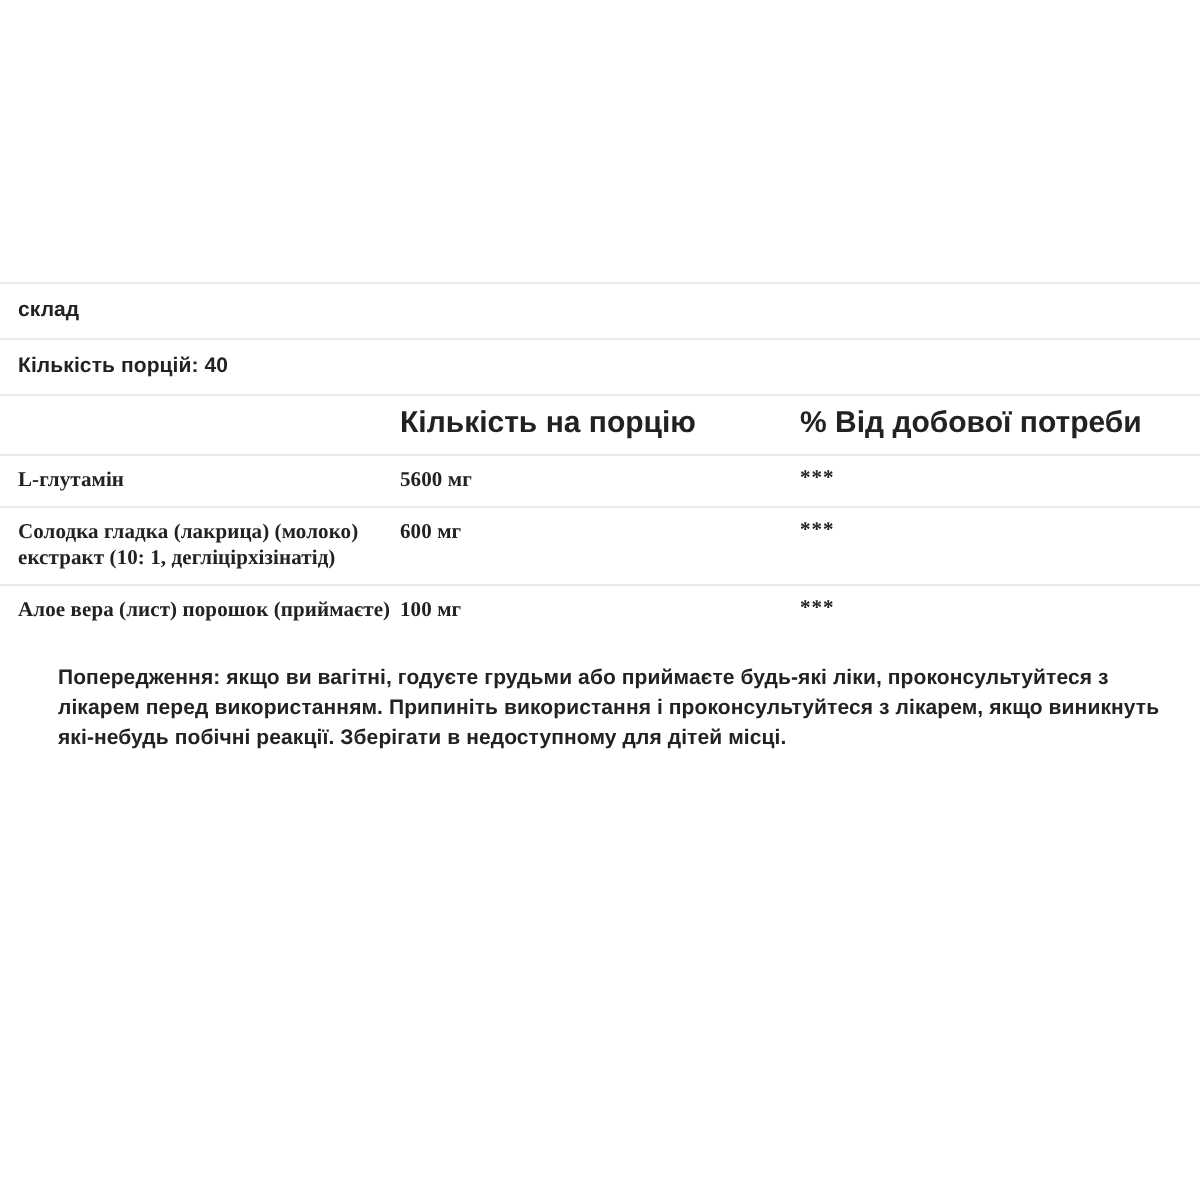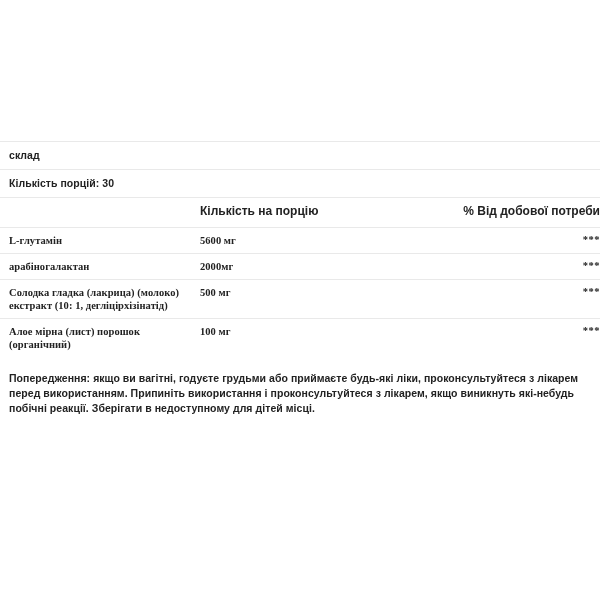--- a/index.html
+++ b/index.html
@@ -35,105 +35,100 @@
     padding: 0;
     vertical-align: top;
   }
 
   .rule-row td {
     border-top: 1px solid #e9e9e9;
   }
 
   .cell-name   { width: 423px; }
   .cell-amount { width: 89px; }
-  .cell-dv     { width: 88px; text-align: right; }
+  .cell-dv     { width: 88px; }
 
   .txt {
     font-size: 10.5px;
     font-weight: bold;
     line-height: 13px;
     letter-spacing: 0.05px;
   }
 
   .pad-l { padding-left: 9px !important; }
 
   .row-info td { padding-top: 7px !important; padding-bottom: 7px !important; }
   .row-head td { padding-top: 7px !important; padding-bottom: 8px !important; }
   .row-item td { padding-top: 6px !important; padding-bottom: 6px !important; font-family: Liberation Serif, serif; }
   .row-note td { padding-top: 7px !important; padding-bottom: 2px !important; }
 
   .head-txt {
-    font-size: 12px;
+    font-size: 15px;
     font-weight: bold;
     line-height: 13.5px;
   }
 
   .stars {
     font-size: 10.5px;
     font-weight: bold;
     letter-spacing: 0.5px;
   }
 
   .notes {
     padding: 14px 9px 0 9px;
   }
   .note-p {
     font-size: 10.5px;
     font-weight: bold;
     line-height: 15px;
     margin: 0 0 13px 0;
     letter-spacing: 0.05px;
   }
-  .note-p:last-child { margin-bottom: 0; }
+  .note-p:last-child { margin-bottom: 0; margin-left: 20px; }
 </style>
 </head>
 <body>
 
 <div class="page">
 
   <div class="spacer-top"></div>
 
   <table class="facts">
     <tbody>
 
       <tr class="rule-row row-info">
         <td class="cell-name pad-l txt" colspan="3">склад</td>
       </tr>
 
 
       <tr class="rule-row row-info">
-        <td class="cell-name pad-l txt" colspan="3">Кількість порцій: 30</td>
+        <td class="cell-name pad-l txt" colspan="3">Кількість порцій: 40</td>
       </tr>
 
       <tr class="rule-row row-head">
         <td class="cell-name pad-l head-txt"></td>
         <td class="cell-amount head-txt">Кількість на порцію</td>
         <td class="cell-dv head-txt">% Від добової потреби</td>
       </tr>
 
       <tr class="rule-row row-item">
         <td class="cell-name pad-l txt">L-глутамін</td>
         <td class="cell-amount txt">5600 мг</td>
         <td class="cell-dv stars">***</td>
       </tr>
 
+
       <tr class="rule-row row-item">
-        <td class="cell-name pad-l txt">арабіногалактан</td>
-        <td class="cell-amount txt">2000мг</td>
+        <td class="cell-name pad-l txt">Солодка гладка (лакрица) (молоко)  екстракт (10: 1, дегліцірхізінатід)</td>
+        <td class="cell-amount txt">600 мг</td>
         <td class="cell-dv stars">***</td>
       </tr>
 
       <tr class="rule-row row-item">
-        <td class="cell-name pad-l txt">Солодка гладка (лакрица) (молоко)  екстракт (10: 1, дегліцірхізінатід)</td>
-        <td class="cell-amount txt">500 мг</td>
-        <td class="cell-dv stars">***</td>
-      </tr>
-
-      <tr class="rule-row row-item">
-        <td class="cell-name pad-l txt">Алое мірна (лист) порошок (органічний)</td>
+        <td class="cell-name pad-l txt">Алое вера (лист) порошок (приймаєте)</td>
         <td class="cell-amount txt">100 мг</td>
         <td class="cell-dv stars">***</td>
       </tr>
 
 
     </tbody>
   </table>
 
   <div class="notes">
     <p class="note-p">Попередження: якщо ви вагітні, годуєте грудьми або приймаєте будь-які ліки, проконсультуйтеся з лікарем перед використанням. Припиніть використання і проконсультуйтеся з лікарем, якщо виникнуть які-небудь побічні реакції. Зберігати в недоступному для дітей місці.</p>

